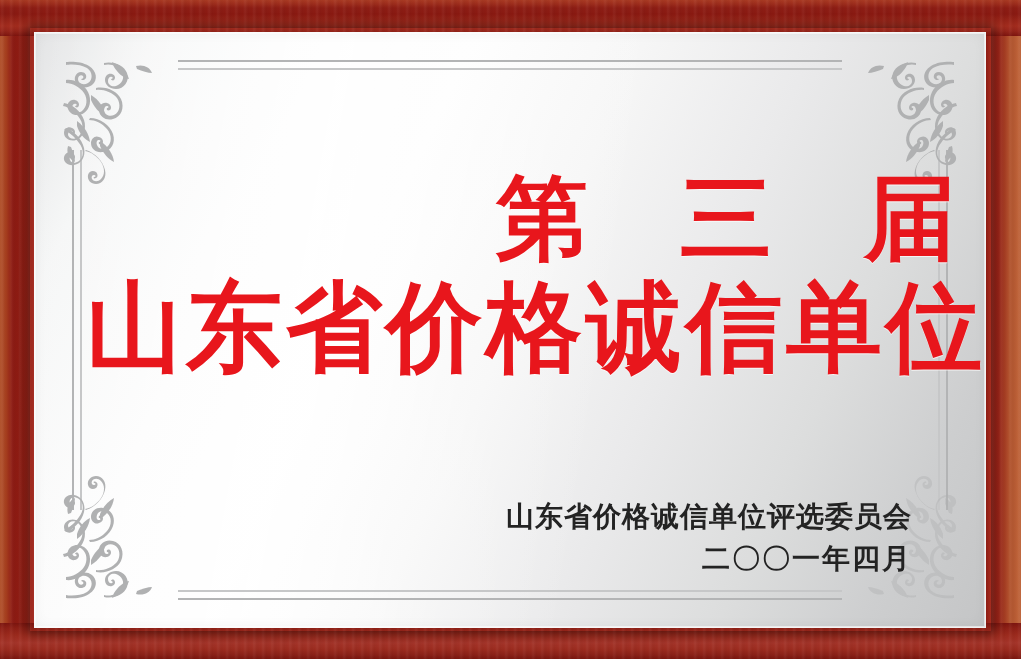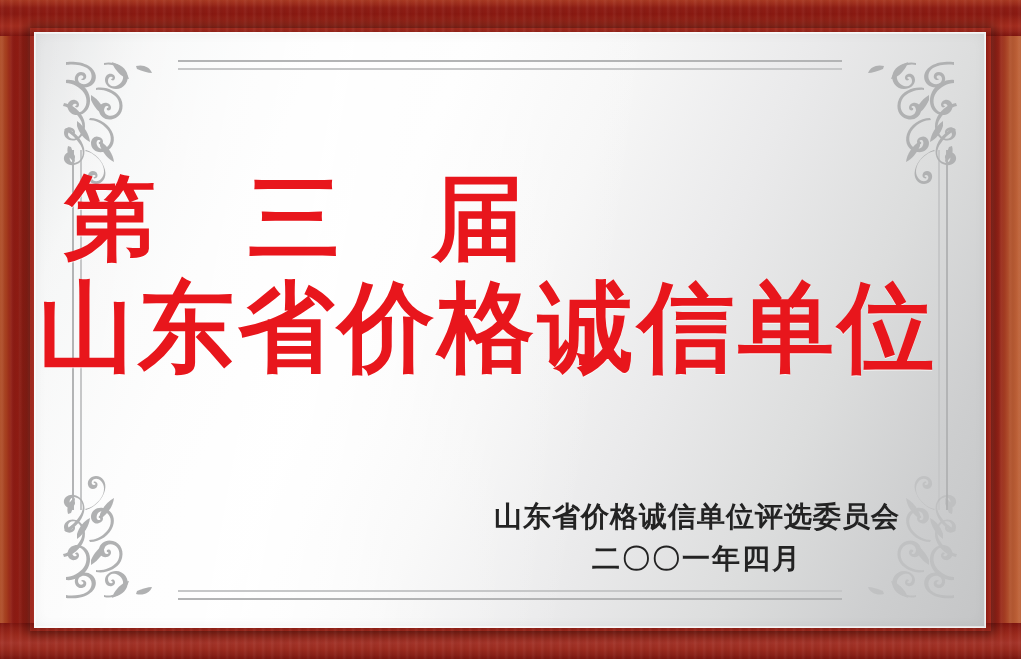--- a/index.html
+++ b/index.html
@@ -149,21 +149,21 @@
   .orn-tl { left: 26px;  top: 26px; }
   .orn-tr { right: 26px; top: 26px;    transform: scaleX(-1); }
   .orn-bl { left: 26px;  bottom: 26px; transform: scaleY(-1); }
   .orn-br { right: 26px; bottom: 26px; transform: scale(-1,-1); opacity:.42; }
 
   
   #title-block {
     position: absolute;
     left: 0; right: 0;
     top: 138px;
-    text-align: left;
+    text-align: right;
     pointer-events: none;
   }
   .title-line1 {
     font-family: "DejaVu Serif", "Liberation Serif", serif;
     font-weight: bold;
     font-size: 92px;
     line-height: 1.05;
     letter-spacing: 30px;
     text-indent: 30px;
     color: #e8161c;
@@ -179,21 +179,21 @@
     text-indent: 4px;
     color: #e8161c;
     text-shadow: 0 1px 0 rgba(255,255,255,.7);
     transform: scaleY(1.02);
   }
 
   #signature-block {
     position: absolute;
     right: 74px;
     top: 466px;
-    text-align: center;
+    text-align: right;
     width: 430px;
     pointer-events: none;
   }
   .sig-org {
     font-family: "Liberation Sans", "DejaVu Sans", sans-serif;
     font-weight: bold;
     font-size: 28px;
     letter-spacing: 1px;
     color: #232323;
     line-height: 1.35;

